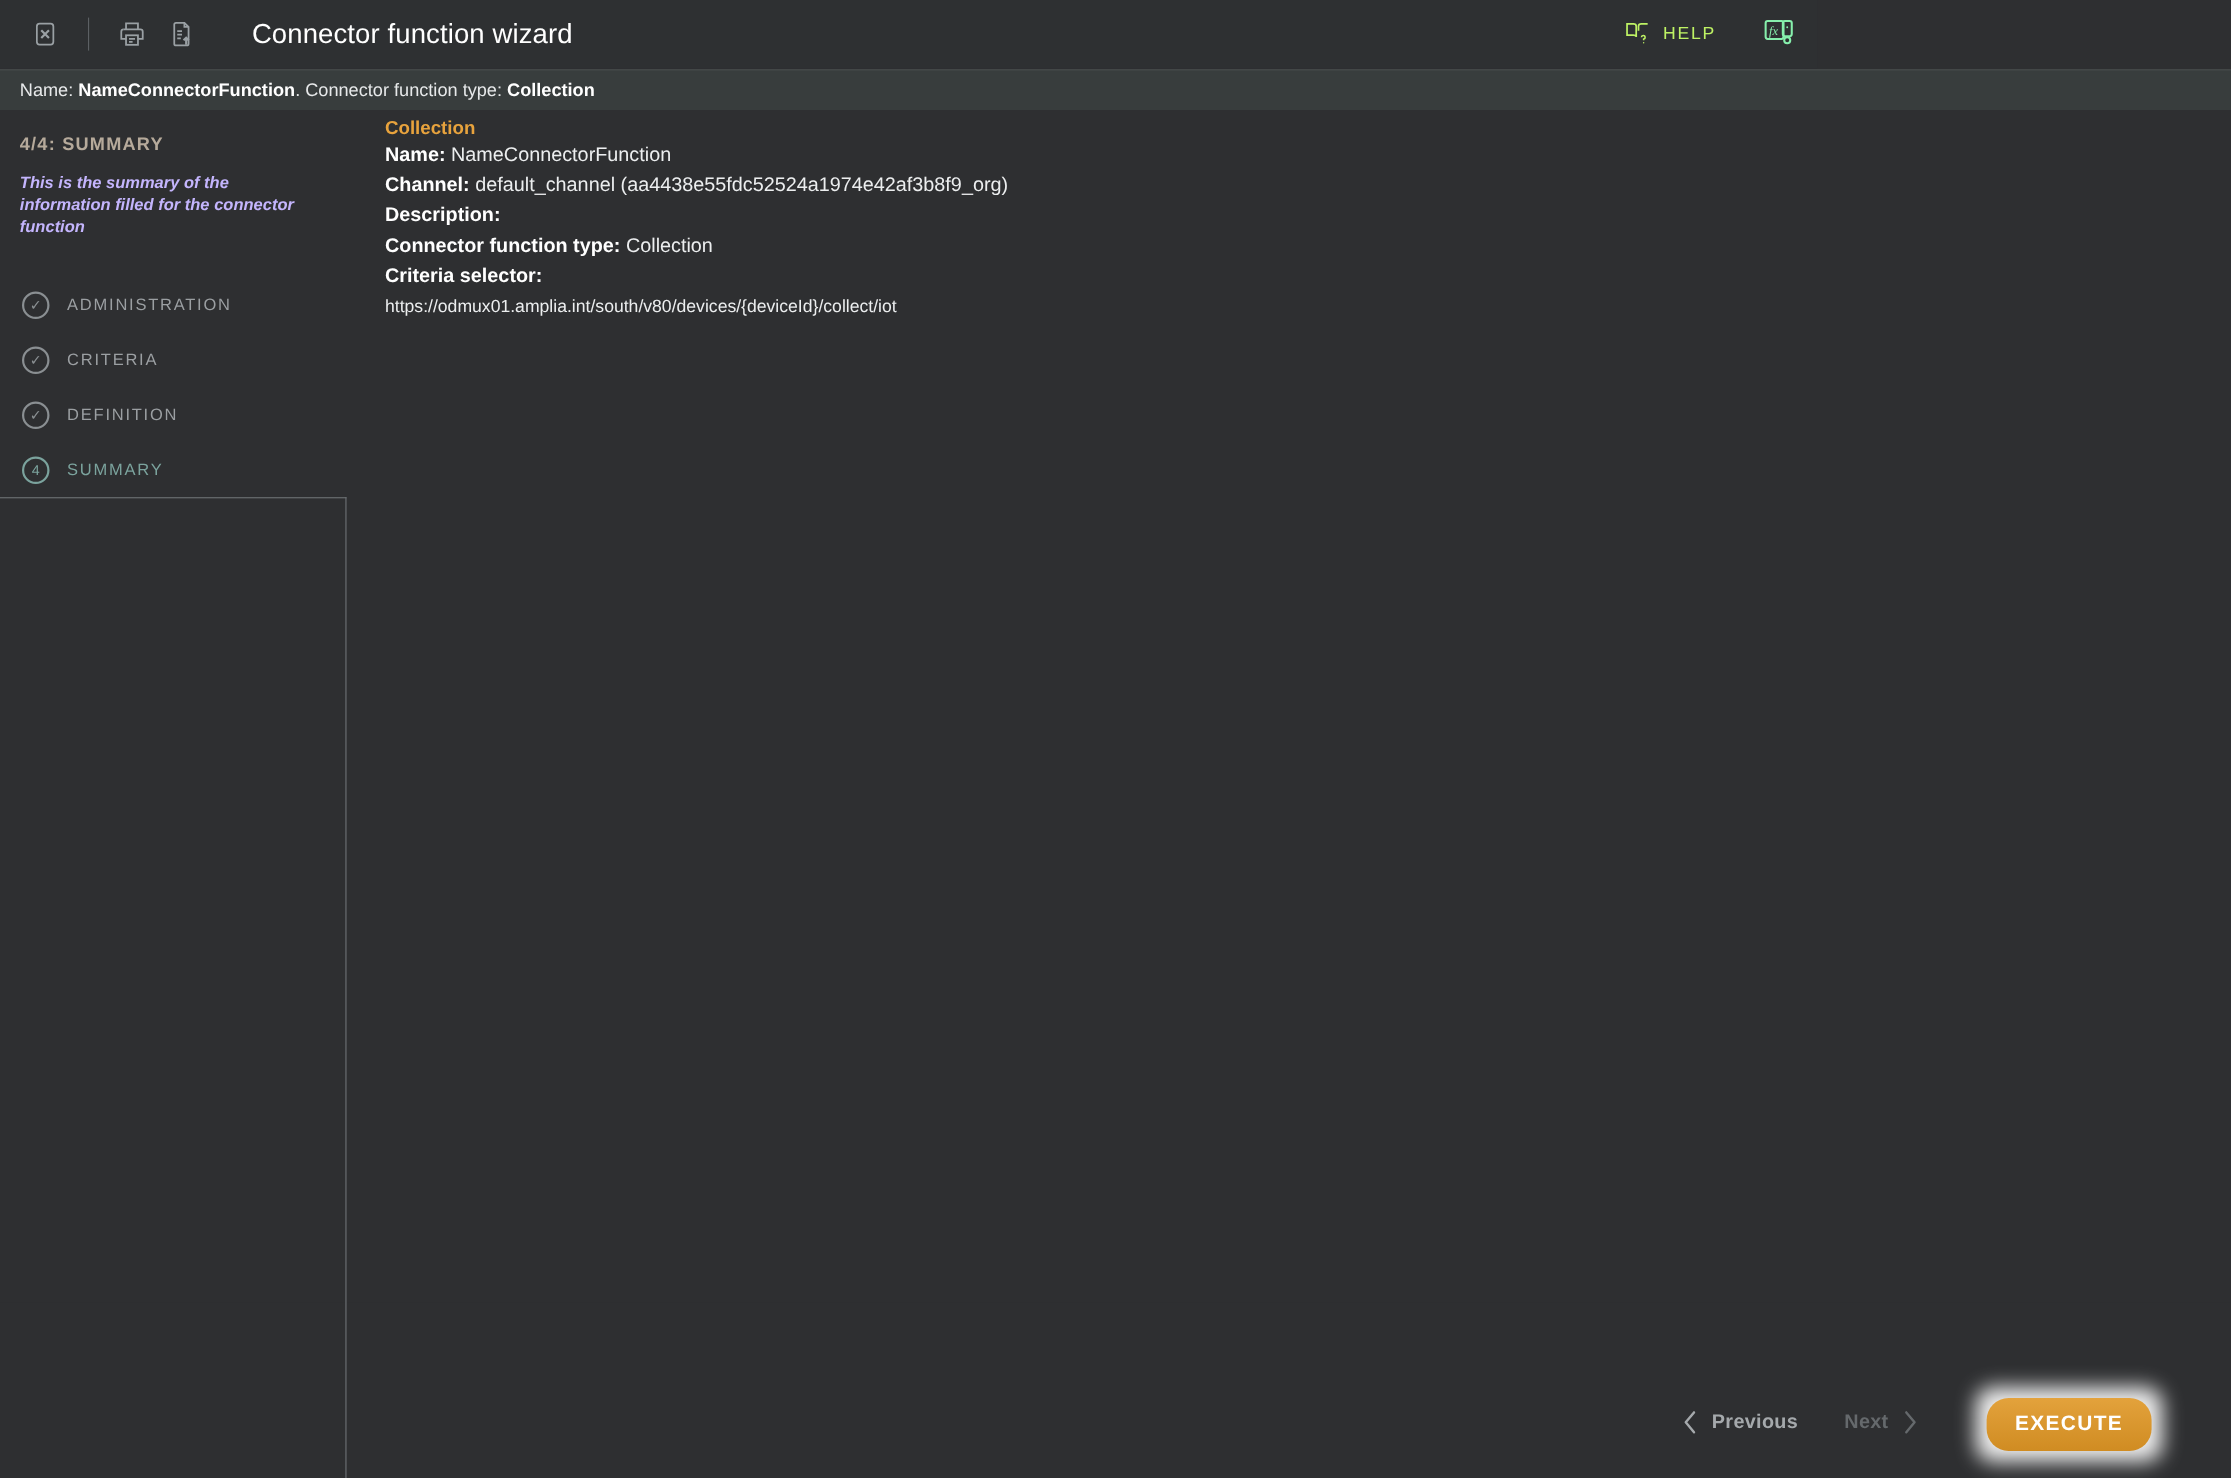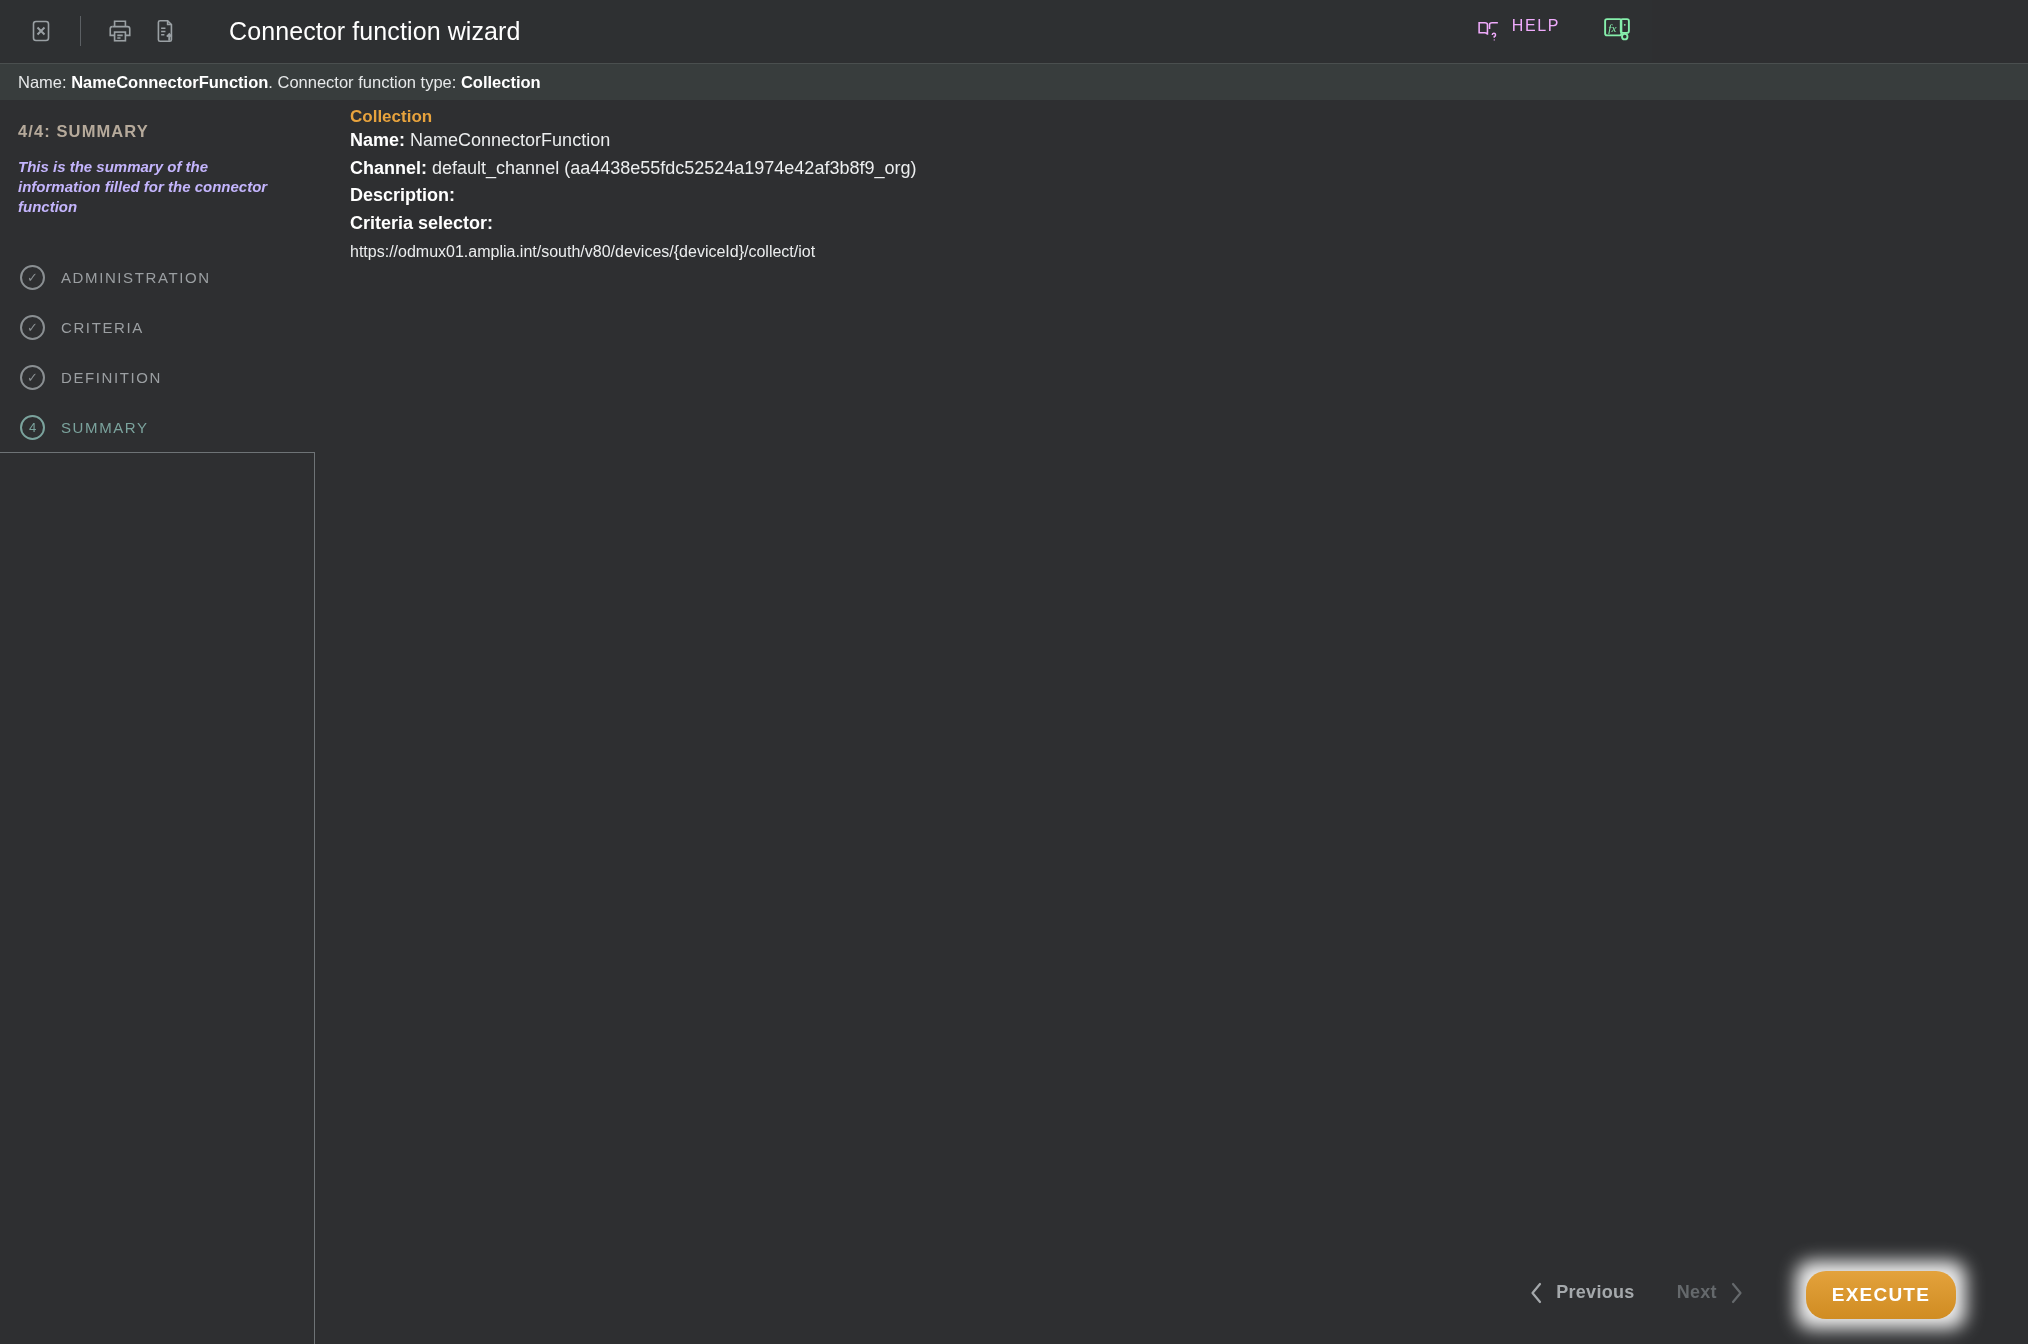--- a/index.html
+++ b/index.html
@@ -53,23 +53,23 @@
   }
   .topbar-right {
     margin-left: auto;
     display: flex;
     align-items: center;
     padding-right: 20px;
     gap: 42px;
   }
   .help-link {
     display: flex;
-    align-items: flex-start;
+    align-items: center;
     gap: 11px;
-    color: #f0abfc;
+    color: #bef264;
     font-size: 16px;
     letter-spacing: 1.6px;
     font-weight: 500;
     cursor: pointer;
   }
   .fx-icon { color: #86efac; display:flex; align-items:center; }
 
   
   .crumbbar {
     position: absolute;
@@ -344,20 +344,24 @@
     <div class="kv">
       <b>Channel:</b>
       <span>default_channel (aa4438e55fdc52524a1974e42af3b8f9_org)</span>
     </div>
 
     <div class="kv">
       <b>Description:</b>
       <span></span>
     </div>
 
+    <div class="kv">
+      <b>Connector function type:</b>
+      <span>Collection</span>
+    </div>
 
     <div class="kv">
       <b>Criteria selector:</b>
     </div>
 
     <div class="urlline">https://odmux01.amplia.int/south/v80/devices/{deviceId}/collect/iot</div>
   </div>
 
   <div class="footer">
     <div class="navbtn prev">

